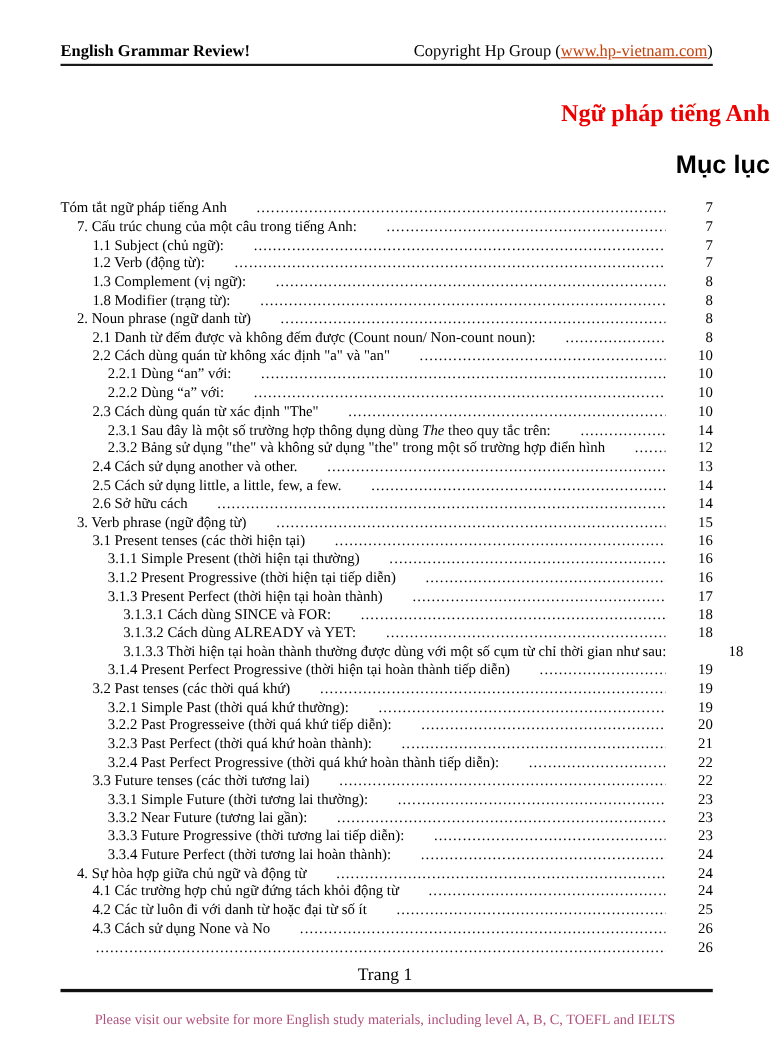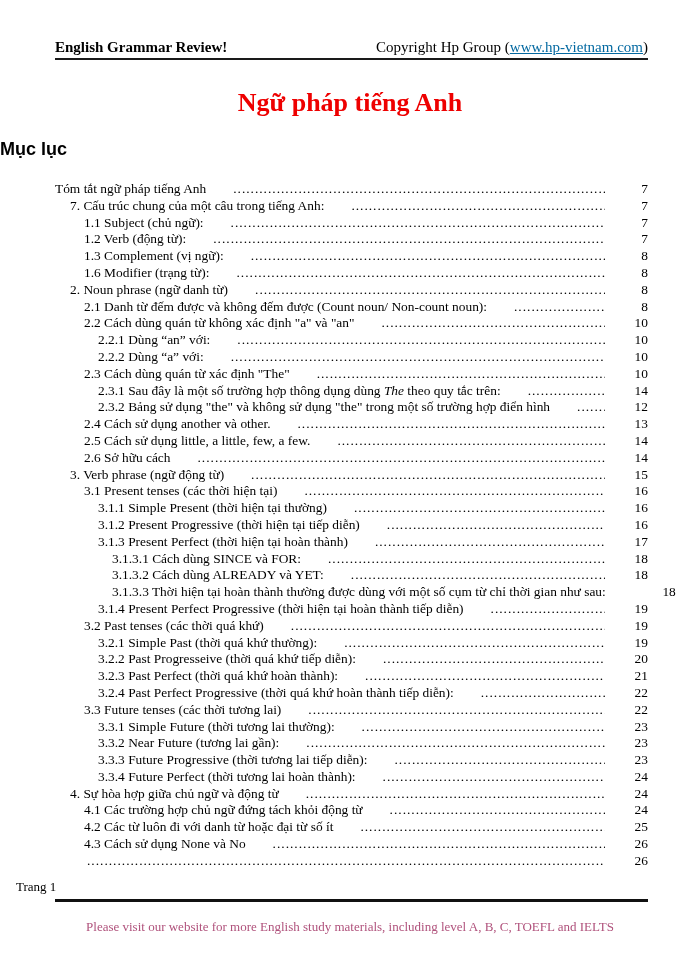--- a/index.html
+++ b/index.html
@@ -15,58 +15,58 @@
     margin:38px 52px 0 55px;
     display:flex;justify-content:space-between;align-items:flex-end;
     font-size:15px;line-height:18px;
   }
   .hdr-left{font-weight:bold;}
   .link{text-decoration:underline;cursor:pointer;}
   .header-rule{margin:2px 52px 0 55px;border-top:2px solid #1a1a1a;}
 
   
   .doc-title{
-    margin-top:24px;text-align:center;
-    font-size:26px;font-weight:bold;line-height:37px;
+    margin-top:24px;text-align:right;
+    font-size:22px;font-weight:bold;line-height:37px;
   }
   .doc-subtitle{
-    margin-top:16px;text-align:left;
+    margin-top:16px;text-align:right;
     font-family:"Liberation Sans","DejaVu Sans",sans-serif;
-    font-size:18px;font-weight:bold;line-height:25px;
+    font-size:23px;font-weight:bold;line-height:25px;
   }
 
   
   .toc{margin:19px 52px 0 55px;font-size:13.4px;}
   .toc-row{display:flex;align-items:baseline;line-height:16.8px;height:16.8px;gap:24px;}
   .toc-text{white-space:nowrap;flex:0 0 auto;}
   .toc-leader{flex:1 1 auto;overflow:hidden;white-space:nowrap;margin-left:3px;}
   .toc-leader::after{
     content:"....................................................................................................................................................................................................................";
     letter-spacing:1px;
   }
   .toc-page{flex:0 0 auto;min-width:15px;text-align:right;padding-left:4px;white-space:nowrap;}
   .lvl0{padding-left:0;}
   .lvl1{padding-left:15px;}
   .lvl2{padding-left:29px;}
   .lvl3{padding-left:43px;}
   .lvl4{padding-left:57px;}
 
   
-  .page-number{margin-top:7px;font-size:13px;line-height:19px;padding-left:16px;}
+  .page-number{margin-top:7px;text-align:center;font-size:16px;line-height:19px;}
   .footer-rule{margin:3px 52px 0 55px;border-top:3px solid #111;}
   .footer-note{margin-top:17px;text-align:center;font-size:13px;line-height:16px;}
 </style>
 </head>
 <body>
 
 <div class="page">
 
   <div class="doc-header">
     <span class="hdr-left">English Grammar Review!</span>
-    <span class="hdr-right"><span>Copyright Hp Group (</span><a class="link" style="color: #0369a1;">www.hp-vietnam.com</a><span>)</span></span>
+    <span class="hdr-right"><span>Copyright Hp Group (</span><a class="link" style="color: #c2410c;">www.hp-vietnam.com</a><span>)</span></span>
   </div>
   <div class="header-rule"></div>
 
   <div class="doc-title" style="color: rgb(238, 0, 0);">Ngữ pháp tiếng Anh</div>
   <div class="doc-subtitle">Mục lục</div>
 
   <div class="toc">
       <div class="toc-row lvl0">
         <span class="toc-text">Tóm tắt ngữ pháp tiếng Anh</span>
         <span class="toc-leader"></span>
@@ -86,21 +86,21 @@
         <span class="toc-text">1.2 Verb (động từ):</span>
         <span class="toc-leader"></span>
         <span class="toc-page">7</span>
       </div>
       <div class="toc-row lvl2">
         <span class="toc-text">1.3 Complement (vị ngữ):</span>
         <span class="toc-leader"></span>
         <span class="toc-page">8</span>
       </div>
       <div class="toc-row lvl2">
-        <span class="toc-text">1.6 Modifier (trạng từ):</span>
+        <span class="toc-text">1.8 Modifier (trạng từ):</span>
         <span class="toc-leader"></span>
         <span class="toc-page">8</span>
       </div>
       <div class="toc-row lvl1">
         <span class="toc-text">2. Noun phrase (ngữ danh từ)</span>
         <span class="toc-leader"></span>
         <span class="toc-page">8</span>
       </div>
       <div class="toc-row lvl2">
         <span class="toc-text">2.1 Danh từ đếm được và không đếm được (Count noun/ Non-count noun):</span>

